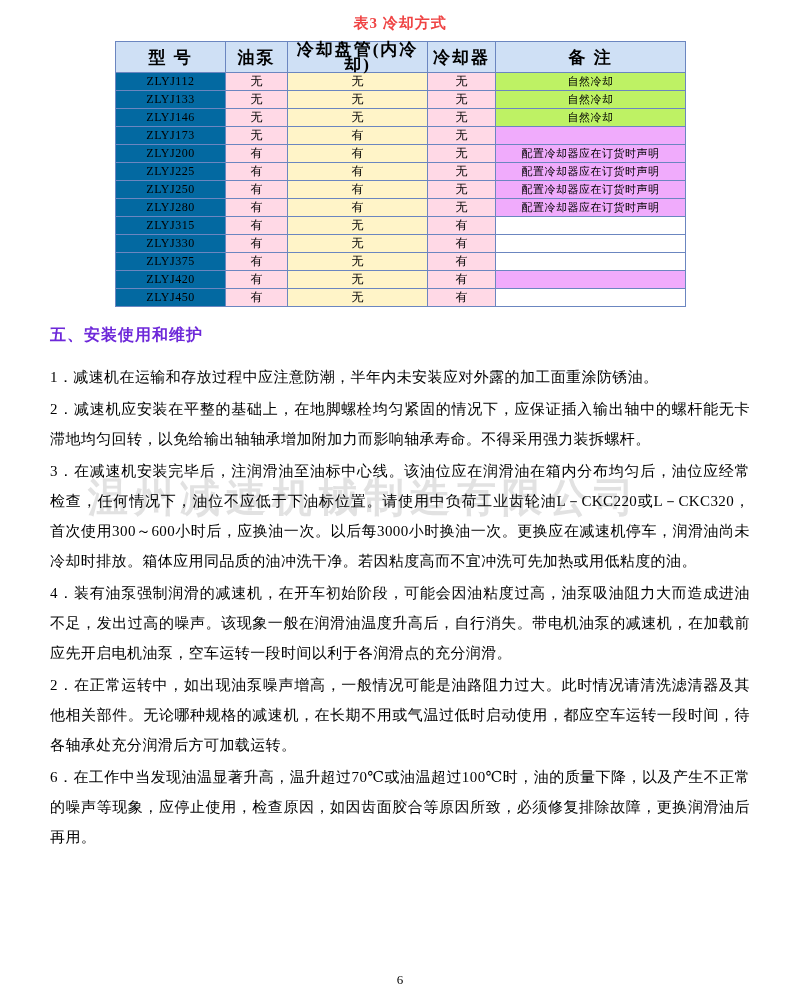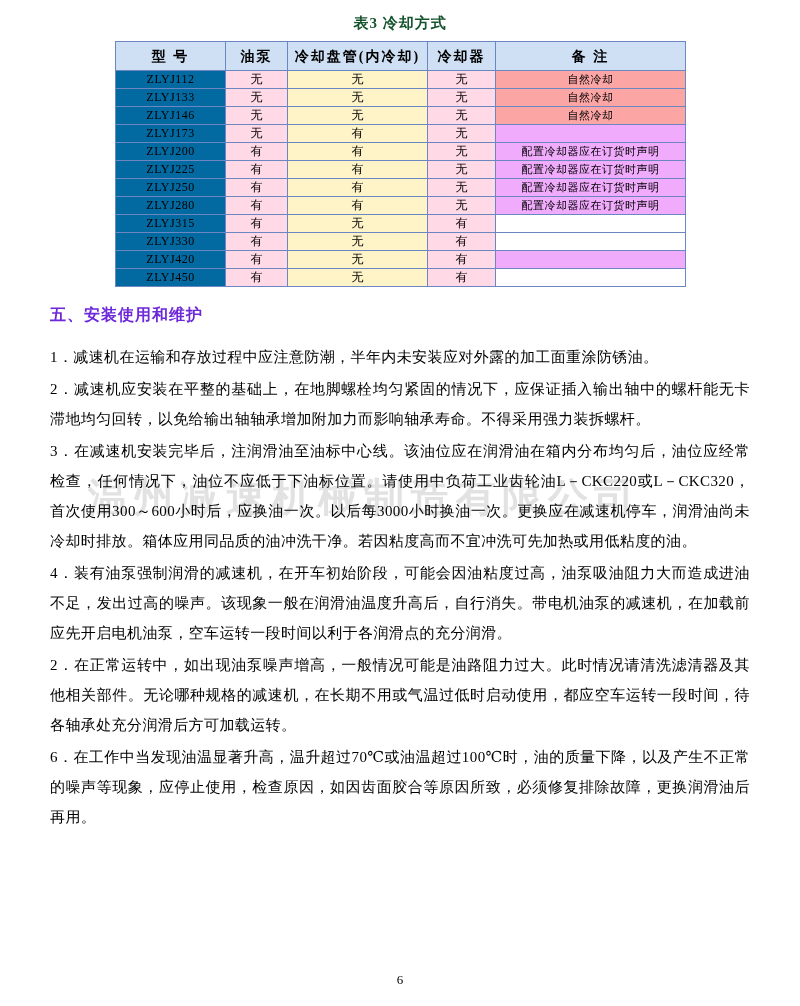--- a/index.html
+++ b/index.html
@@ -39,21 +39,21 @@
     pointer-events: none;
     user-select: none;
     z-index: 5;
   }
 
   
   .table-caption {
     text-align: center;
     font-size: 15px;
     font-weight: bold;
-    color: #14532d;
+    color: #ef4444;
     padding-top: 14px;
     padding-bottom: 8px;
     letter-spacing: 1px;
   }
 
   
   .table-wrap {
     width: 570px;
     margin: 0 auto;
   }
@@ -68,32 +68,32 @@
     border: 1px solid #6b86c0;
     text-align: center;
     height: 17px;
     line-height: 15px;
     padding: 0;
     font-family: "Liberation Serif", serif;
   }
   table.cool-table thead th {
     background: #cfe0f5;
     font-weight: bold;
-    font-size: 14px;
+    font-size: 17px;
     height: 28px;
     letter-spacing: 2px;
     margin-left: 25px;
   }
   td.c-model { background: #0369a1; letter-spacing: 0.5px; }
   td.c-pump  { background: #ffd9e6; }
   td.c-coil  { background: #fff4c8; }
   td.c-cooler{ background: #ffd9e6; }
   td.c-note  { background: #ffd9e6; font-size: 11px; letter-spacing: 0.5px; }
 
-  td.r-yellow { background: #fca5a5; }
+  td.r-yellow { background: #bef264; }
   td.r-pink   { background: #f0abfc; }
   td.r-white  { background: #ffffff; }
 
   
   .section-title {
     font-size: 16px;
     font-weight: bold;
     color: #6d28d9;
     margin: 18px 0 8px 50px;
     letter-spacing: 1px;
@@ -216,20 +216,27 @@
             <td class="c-note r-white"></td>
           </tr>
           <tr>
             <td class="c-model">ZLYJ330</td>
             <td class="c-pump">有</td>
             <td class="c-coil">无</td>
             <td class="c-cooler">有</td>
             <td class="c-note r-white"></td>
           </tr>
           <tr>
+            <td class="c-model">ZLYJ375</td>
+            <td class="c-pump">有</td>
+            <td class="c-coil">无</td>
+            <td class="c-cooler">有</td>
+            <td class="c-note r-white"></td>
+          </tr>
+          <tr>
             <td class="c-model">ZLYJ420</td>
             <td class="c-pump">有</td>
             <td class="c-coil">无</td>
             <td class="c-cooler">有</td>
             <td class="c-note r-pink"></td>
           </tr>
           <tr>
             <td class="c-model">ZLYJ450</td>
             <td class="c-pump">有</td>
             <td class="c-coil">无</td>

